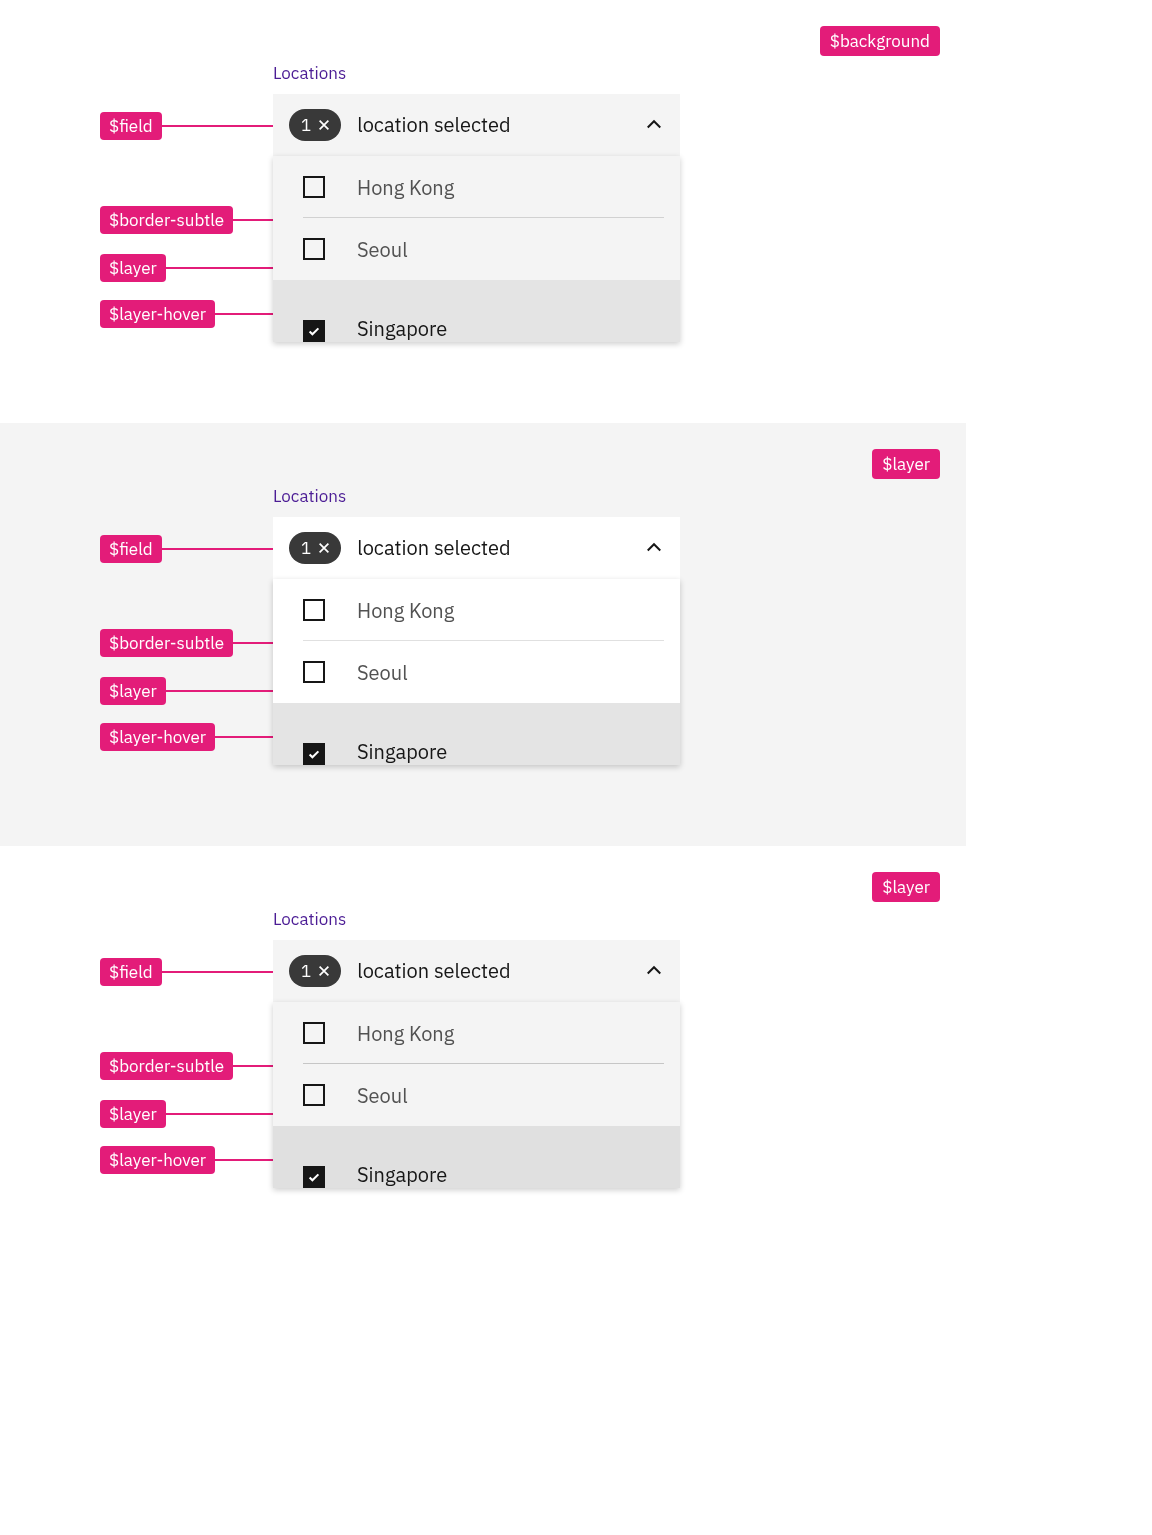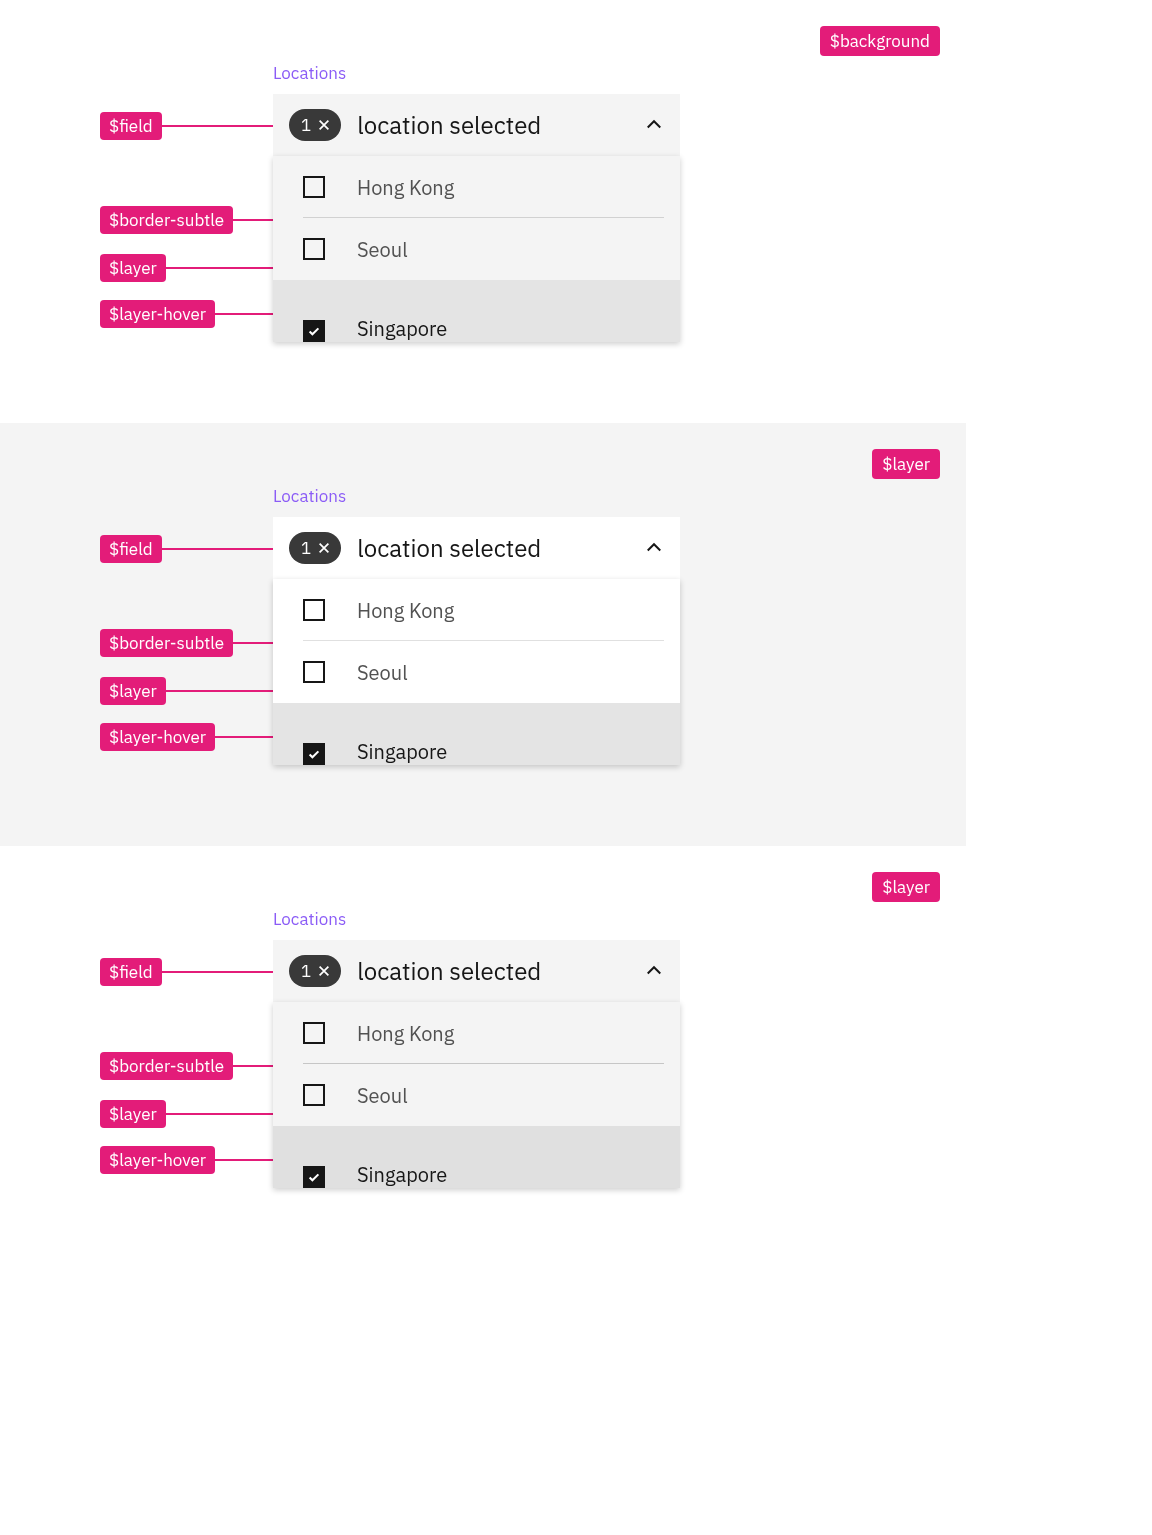--- a/index.html
+++ b/index.html
@@ -31,36 +31,36 @@
   .anno-row .line {
     flex: 0 0 auto; height: 2px; background: #e31c79;
   }
   .anno-row .dot {
     width: 9px; height: 9px; border-radius: 50%; background: #e31c79;
     flex: 0 0 auto;
   }
 
   
   .ms-wrap { position: relative; margin-left: 273px; width: 407px; padding-top: 32px; }
-  .ms-label { font-size: 17px; color: #8b5cf6; margin-bottom: 10px; }
+  .ms-label { font-size: 17px; color: #4c1d95; margin-bottom: 10px; }
 
   
   .ms-field {
     height: 62px; display: flex; align-items: center;
     padding: 0 16px 0 16px; gap: 16px;
     border-bottom: 1px solid rgba(0,0,0,0);
   }
   .ms-field .count {
     display: flex; align-items: center; gap: 6px;
     background: #393939; color: #fff;
     border-radius: 999px; height: 32px; padding: 0 10px 0 12px;
     font-size: 17px;
   }
   .ms-field .count svg { width: 14px; height: 14px; }
-  .ms-field .placeholder { flex: 1; font-size: 24px; color: #161616; }
+  .ms-field .placeholder { flex: 1; font-size: 20px; color: #161616; }
   .ms-field .chevron { width: 20px; height: 20px; }
 
   
   .ms-menu {
     box-shadow: 0 2px 6px rgba(0,0,0,.2);
   }
   .ms-item {
     display: flex; align-items: center; gap: 32px;
     height: 62px; padding: 0 16px 0 30px;
     font-size: 20px; color: #525252;

